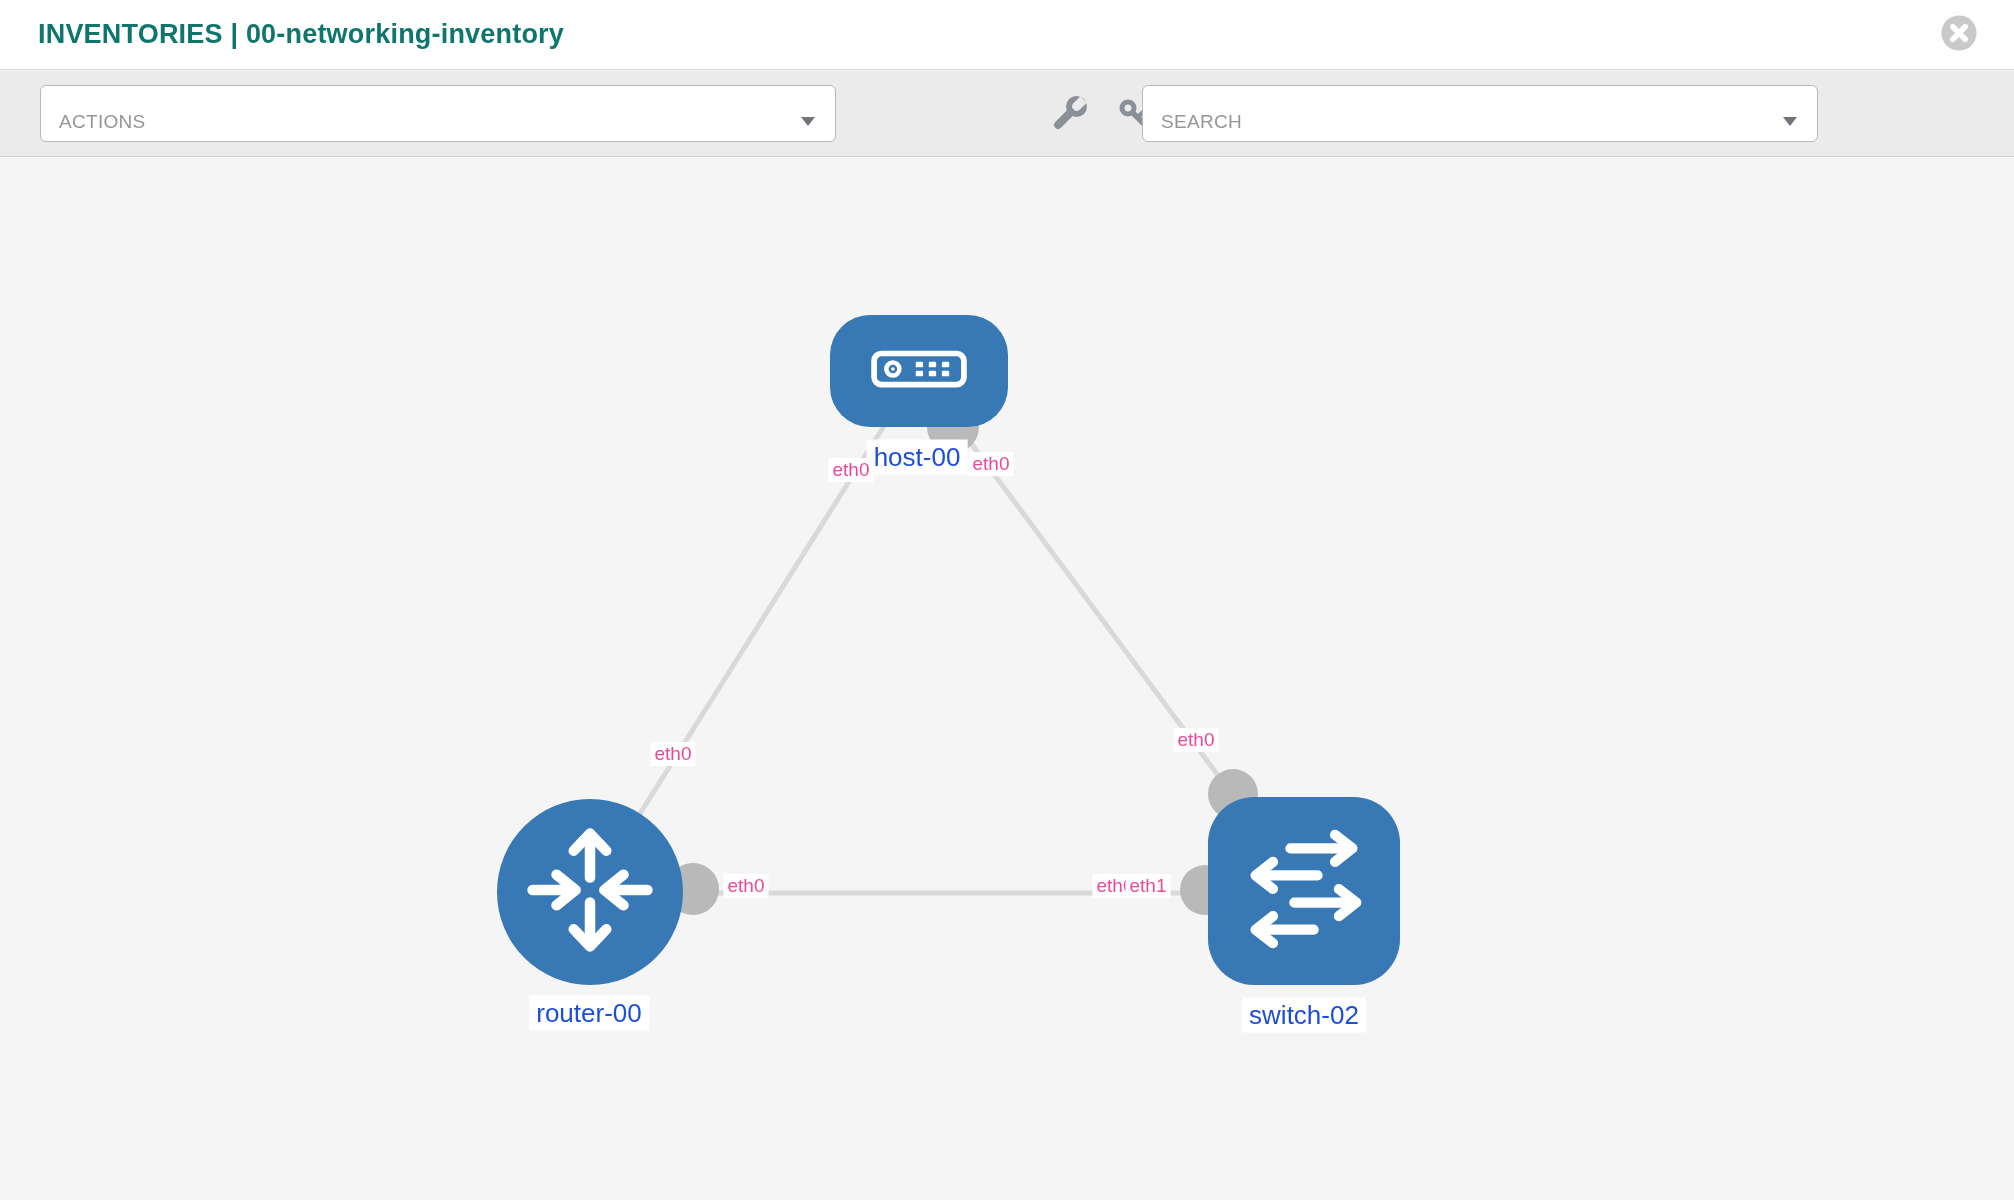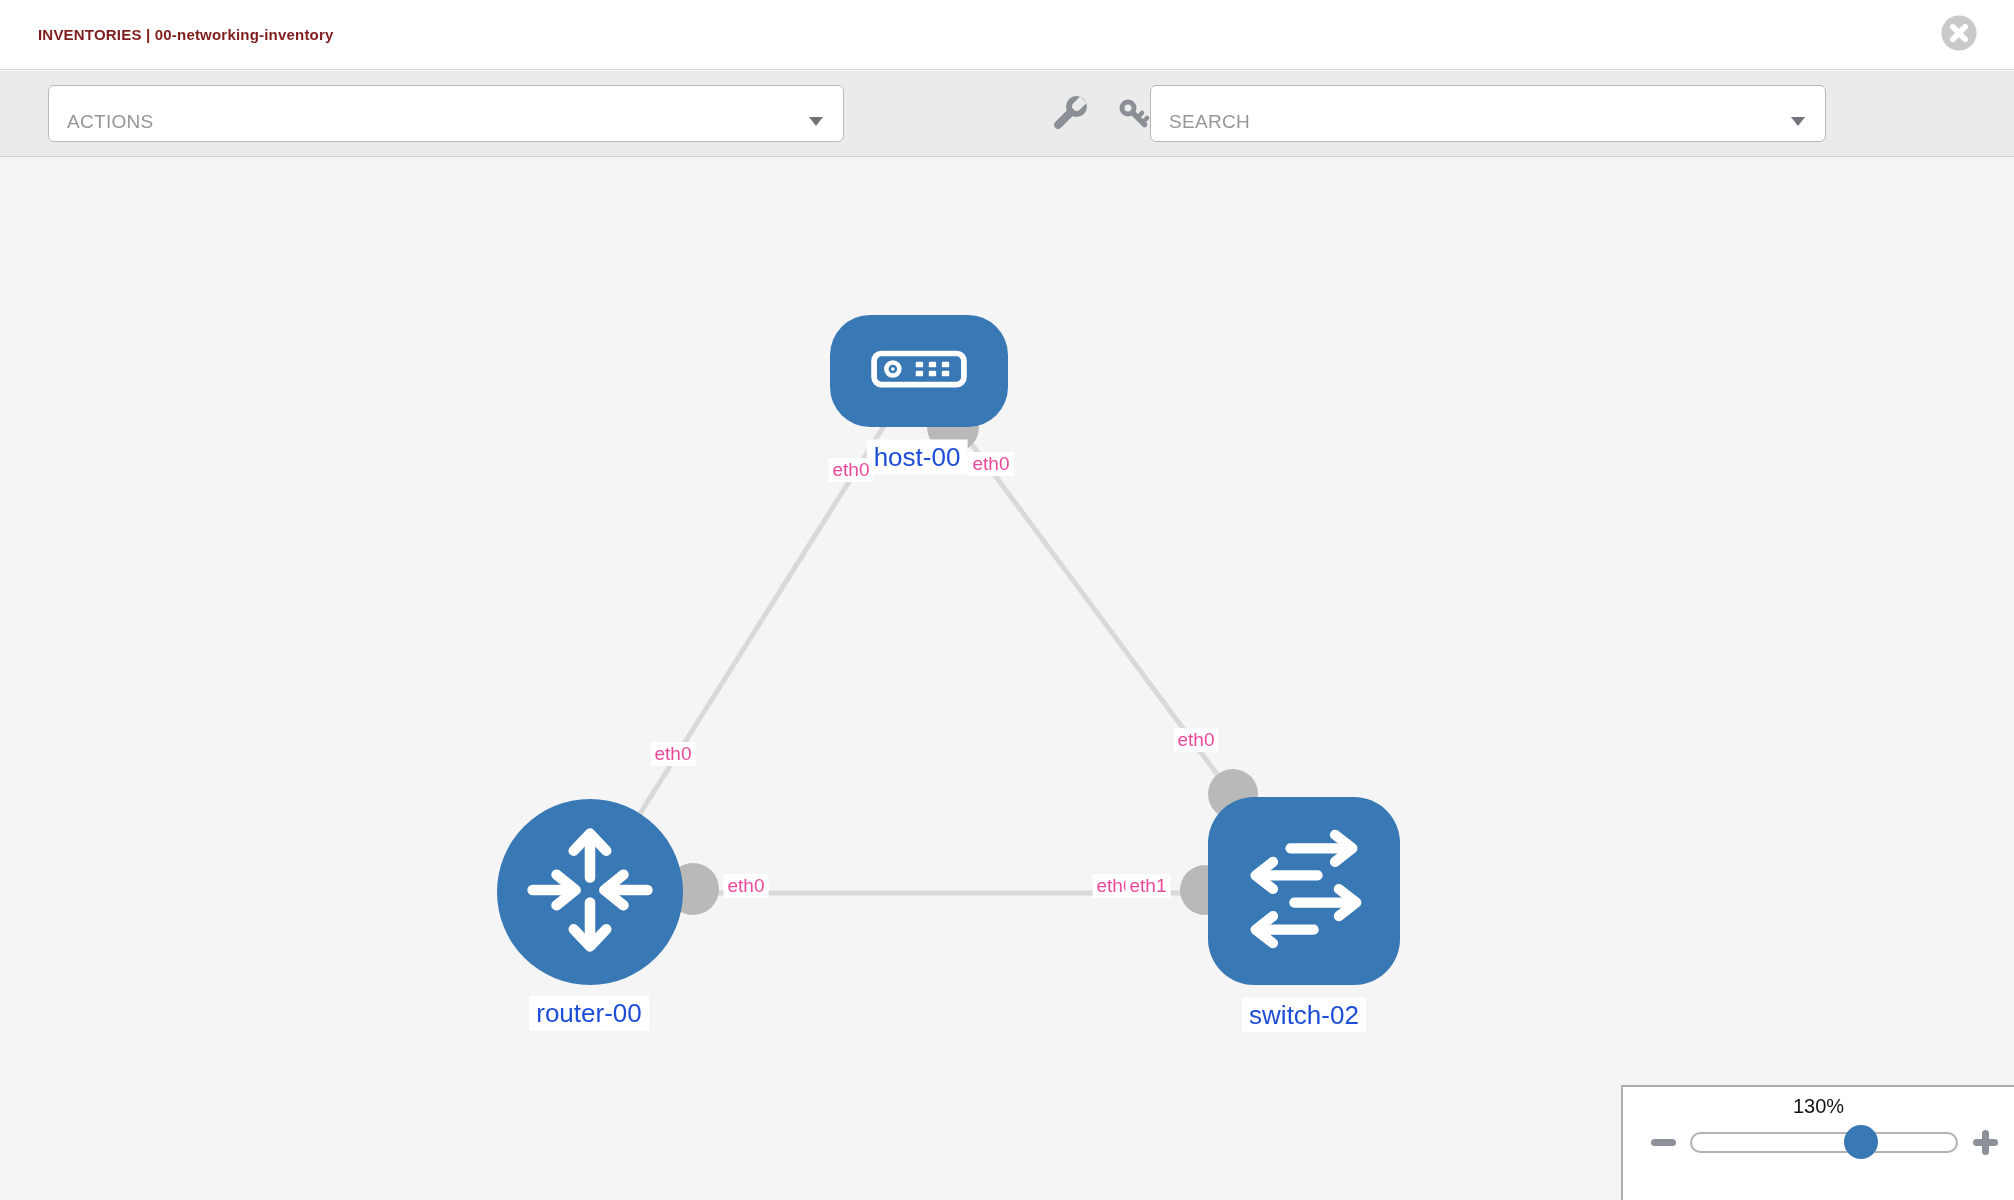--- a/index.html
+++ b/index.html
@@ -4,33 +4,33 @@
 <style>
   html,body { margin:0; padding:0; background:#ffffff; }
   body { width:2014px; height:1200px; overflow:hidden;
          font-family:"Liberation Sans", sans-serif; }
   #app { position:relative; width:2014px; height:1200px; background:#f5f5f6; }
 
   
   .page-header { position:absolute; left:0; top:0; width:2014px; height:70px;
                  background:#ffffff; border-bottom:1px solid #d7d7d7;
                  display:flex; align-items:center; z-index:10; box-sizing:border-box; }
-  .page-title { margin-left:38px; font-size:15px; font-weight:700; color:#7f1d1d;
+  .page-title { margin-left:38px; font-size:27px; font-weight:700; color:#0f766e;
                 letter-spacing:.2px; }
   .close-button { position:absolute; right:36px; top:14px; width:38px; height:38px;
                   cursor:pointer; border:none; background:transparent; padding:0; }
 
   
   .toolbar { position:absolute; left:0; top:71px; width:2014px; height:86px;
              background:#ebebeb; border-bottom:1px solid #d0d0d0; z-index:10;
              box-sizing:border-box; }
   .dropdown { position:absolute; top:14px; height:57px; background:#ffffff;
               border:1px solid #b9b9b9; border-radius:6px; box-sizing:border-box;
               display:flex; align-items:center; justify-content:space-between;
-              padding:16px 20px 0 18px; cursor:pointer;margin-left:8px; }
+              padding:16px 20px 0 18px; cursor:pointer; }
   .dropdown .dd-label { font-size:19px; color:#969696; letter-spacing:.3px; }
   .caret { width:0; height:0; border-left:7px solid transparent;
            border-right:7px solid transparent; border-top:9px solid #70747a; }
   #actions-dd { left:40px; width:796px; }
   #search-dd  { left:1142px; width:676px; }
   .tool-icon-btn { position:absolute; width:40px; height:40px; border:none;
                    background:transparent; padding:0; cursor:pointer; }
   #wrench-btn { left:1048px; top:23px; }
   #key-btn    { left:1115px; top:24px; }
 
@@ -176,24 +176,14 @@
         </svg>
       </span>
     </button>
 
     <div class="dropdown" id="search-dd">
       <span class="dd-label">SEARCH</span>
       <span class="caret"></span>
     </div>
   </div>
 
-  <div class="zoom-panel">
-    <div class="zoom-level">130%</div>
-    <button class="zoom-minus"></button>
-    <div class="zoom-track"></div>
-    <div class="zoom-knob" id="zoom-knob" style="background: rgb(55, 120, 181); left: 221px;"></div>
-    <button class="zoom-plus">
-      <span class="h"></span>
-      <span class="v"></span>
-    </button>
-  </div>
 
 </div>
 
 </body></html>

